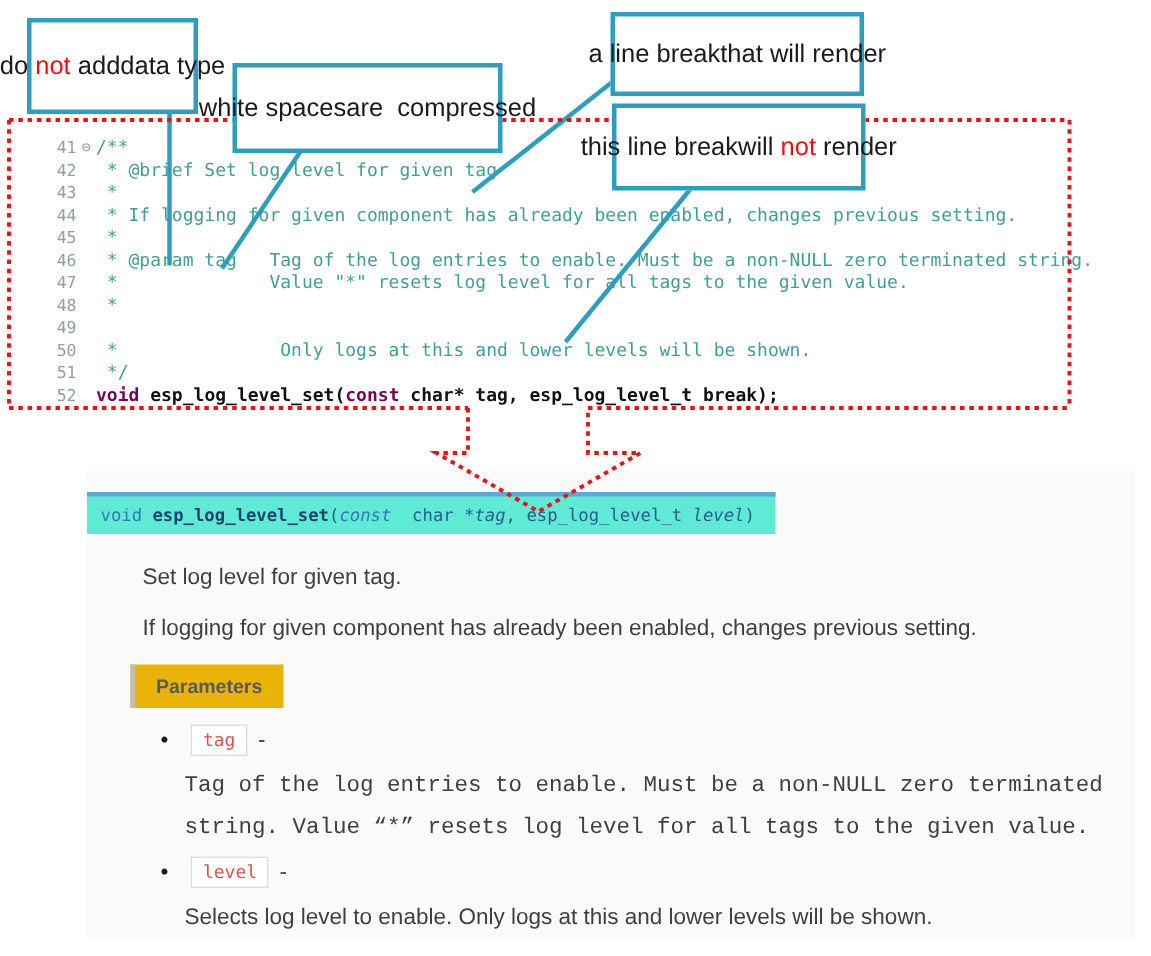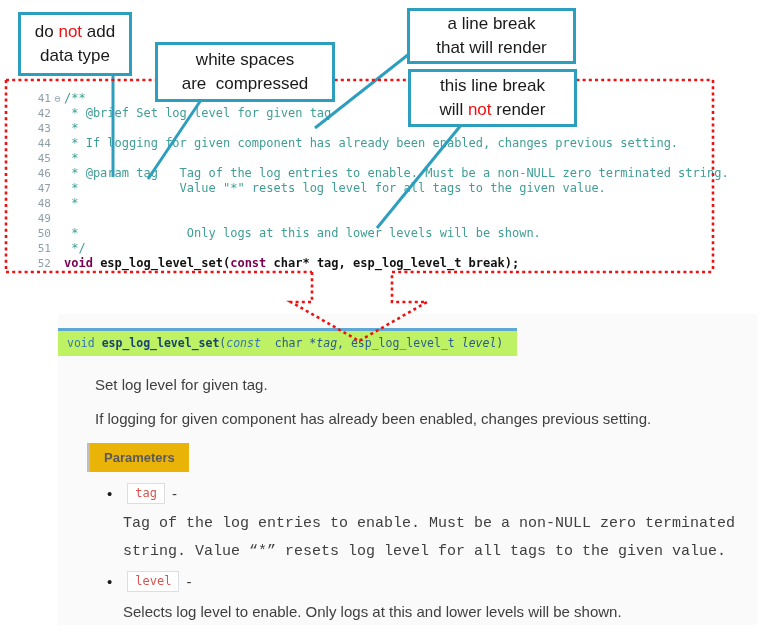--- a/index.html
+++ b/index.html
@@ -25,40 +25,40 @@
   .c52 .ct{color:#111111;font-weight:bold;}
   .kw{color:#7B0052;font-weight:bold;}
 
   
   svg.overlay{position:absolute;left:0;top:0;z-index:2;pointer-events:none;}
 
   
   .callout{
     position:absolute;z-index:3;
     background:#ffffff;border:3px solid #2E9EBF;
-    display:flex;flex-direction:column;justify-content:center;align-items:center;
+    display:flex;flex-direction:row;justify-content:center;align-items:center;
     font-size:17px;line-height:24px;color:#1a1a1a;text-align:center;
   }
   .co-line{white-space:pre;}
   .red{color:#EE1111;}
   #co1{left:18px;top:12px;width:108px;height:58px;}
   #co2{left:155px;top:42px;width:174px;height:54px;}
   #co3{left:407px;top:8px;width:163px;height:50px;text-align:center;}
   #co4{left:408px;top:69px;width:163px;height:52px;}
 
   
   .docpanel{
     position:absolute;left:58px;top:314px;width:699px;height:311px;
     background:#fafafa;z-index:1;
     color:#3f3f3f;font-size:15px;
   }
   .sigbar{
     position:absolute;left:0;top:14px;
     display:inline-block;
-    background:#bef264;border-top:3px solid #5FA8D5;
+    background:#5eead4;border-top:3px solid #5FA8D5;
     padding:5px 14px 6px 9px;
     font-family:"DejaVu Sans Mono", monospace;
     font-size:11.5px;color:#2a5d8f;white-space:pre;text-align:right;
   }
   .sig-kw{color:#3577b8;}
   .sig-name{font-weight:bold;color:#17446f;}
   .sig-it{font-style:italic;}
   .brief{position:absolute;left:37px;top:62px;white-space:nowrap;}
   .desc{position:absolute;left:37px;top:96px;white-space:nowrap;}
   .params-label{

